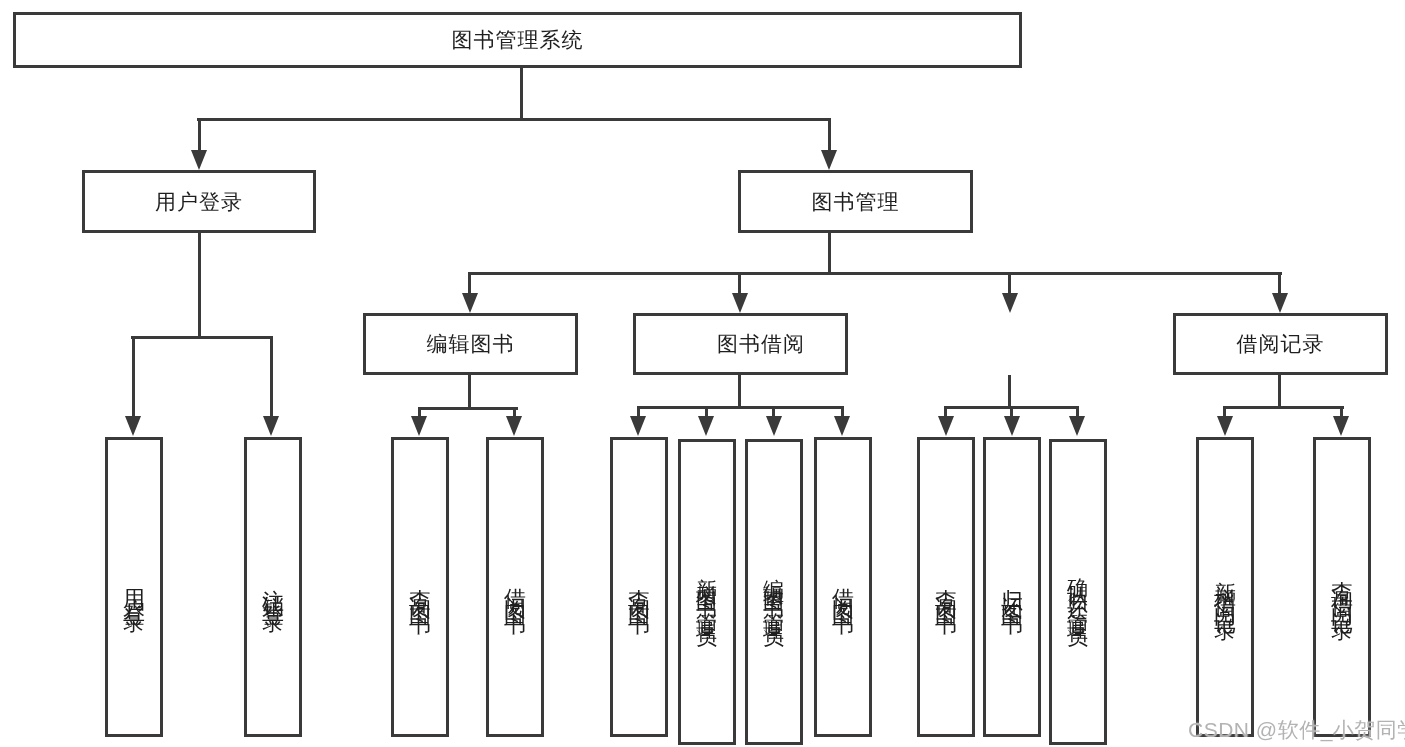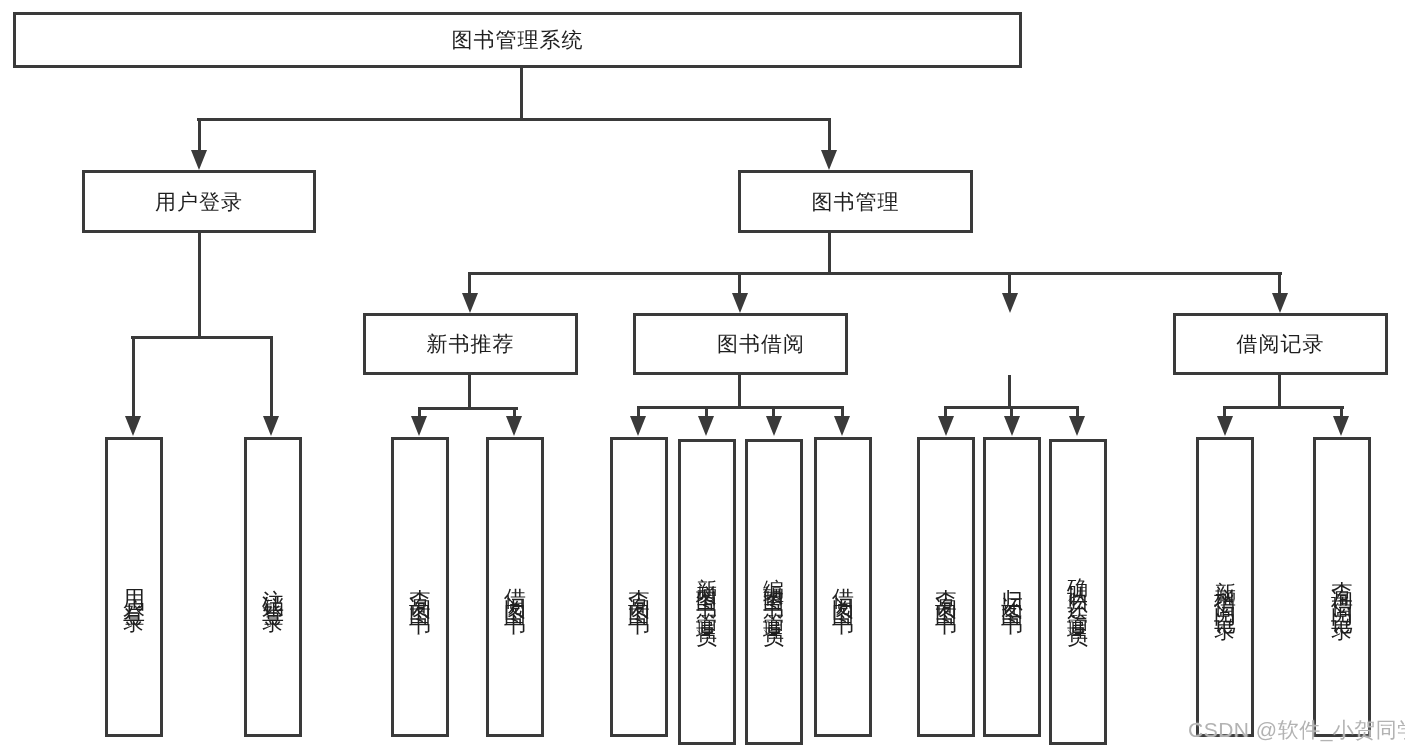--- a/index.html
+++ b/index.html
@@ -90,21 +90,21 @@
 
   <div class="box hbox" id="n-user-login">
     <span>用户登录</span>
   </div>
 
   <div class="box hbox" id="n-book-mgmt">
     <span>图书管理</span>
   </div>
 
   <div class="box hbox" id="n-newbook">
-    <span>新书推荐</span>
+    <span>编辑图书</span>
   </div>
 
   <div class="box hbox" id="n-borrowing">
     <span>图书借阅</span>
   </div>
 
 
   <div class="box hbox" id="n-records">
     <span>借阅记录</span>
   </div>

